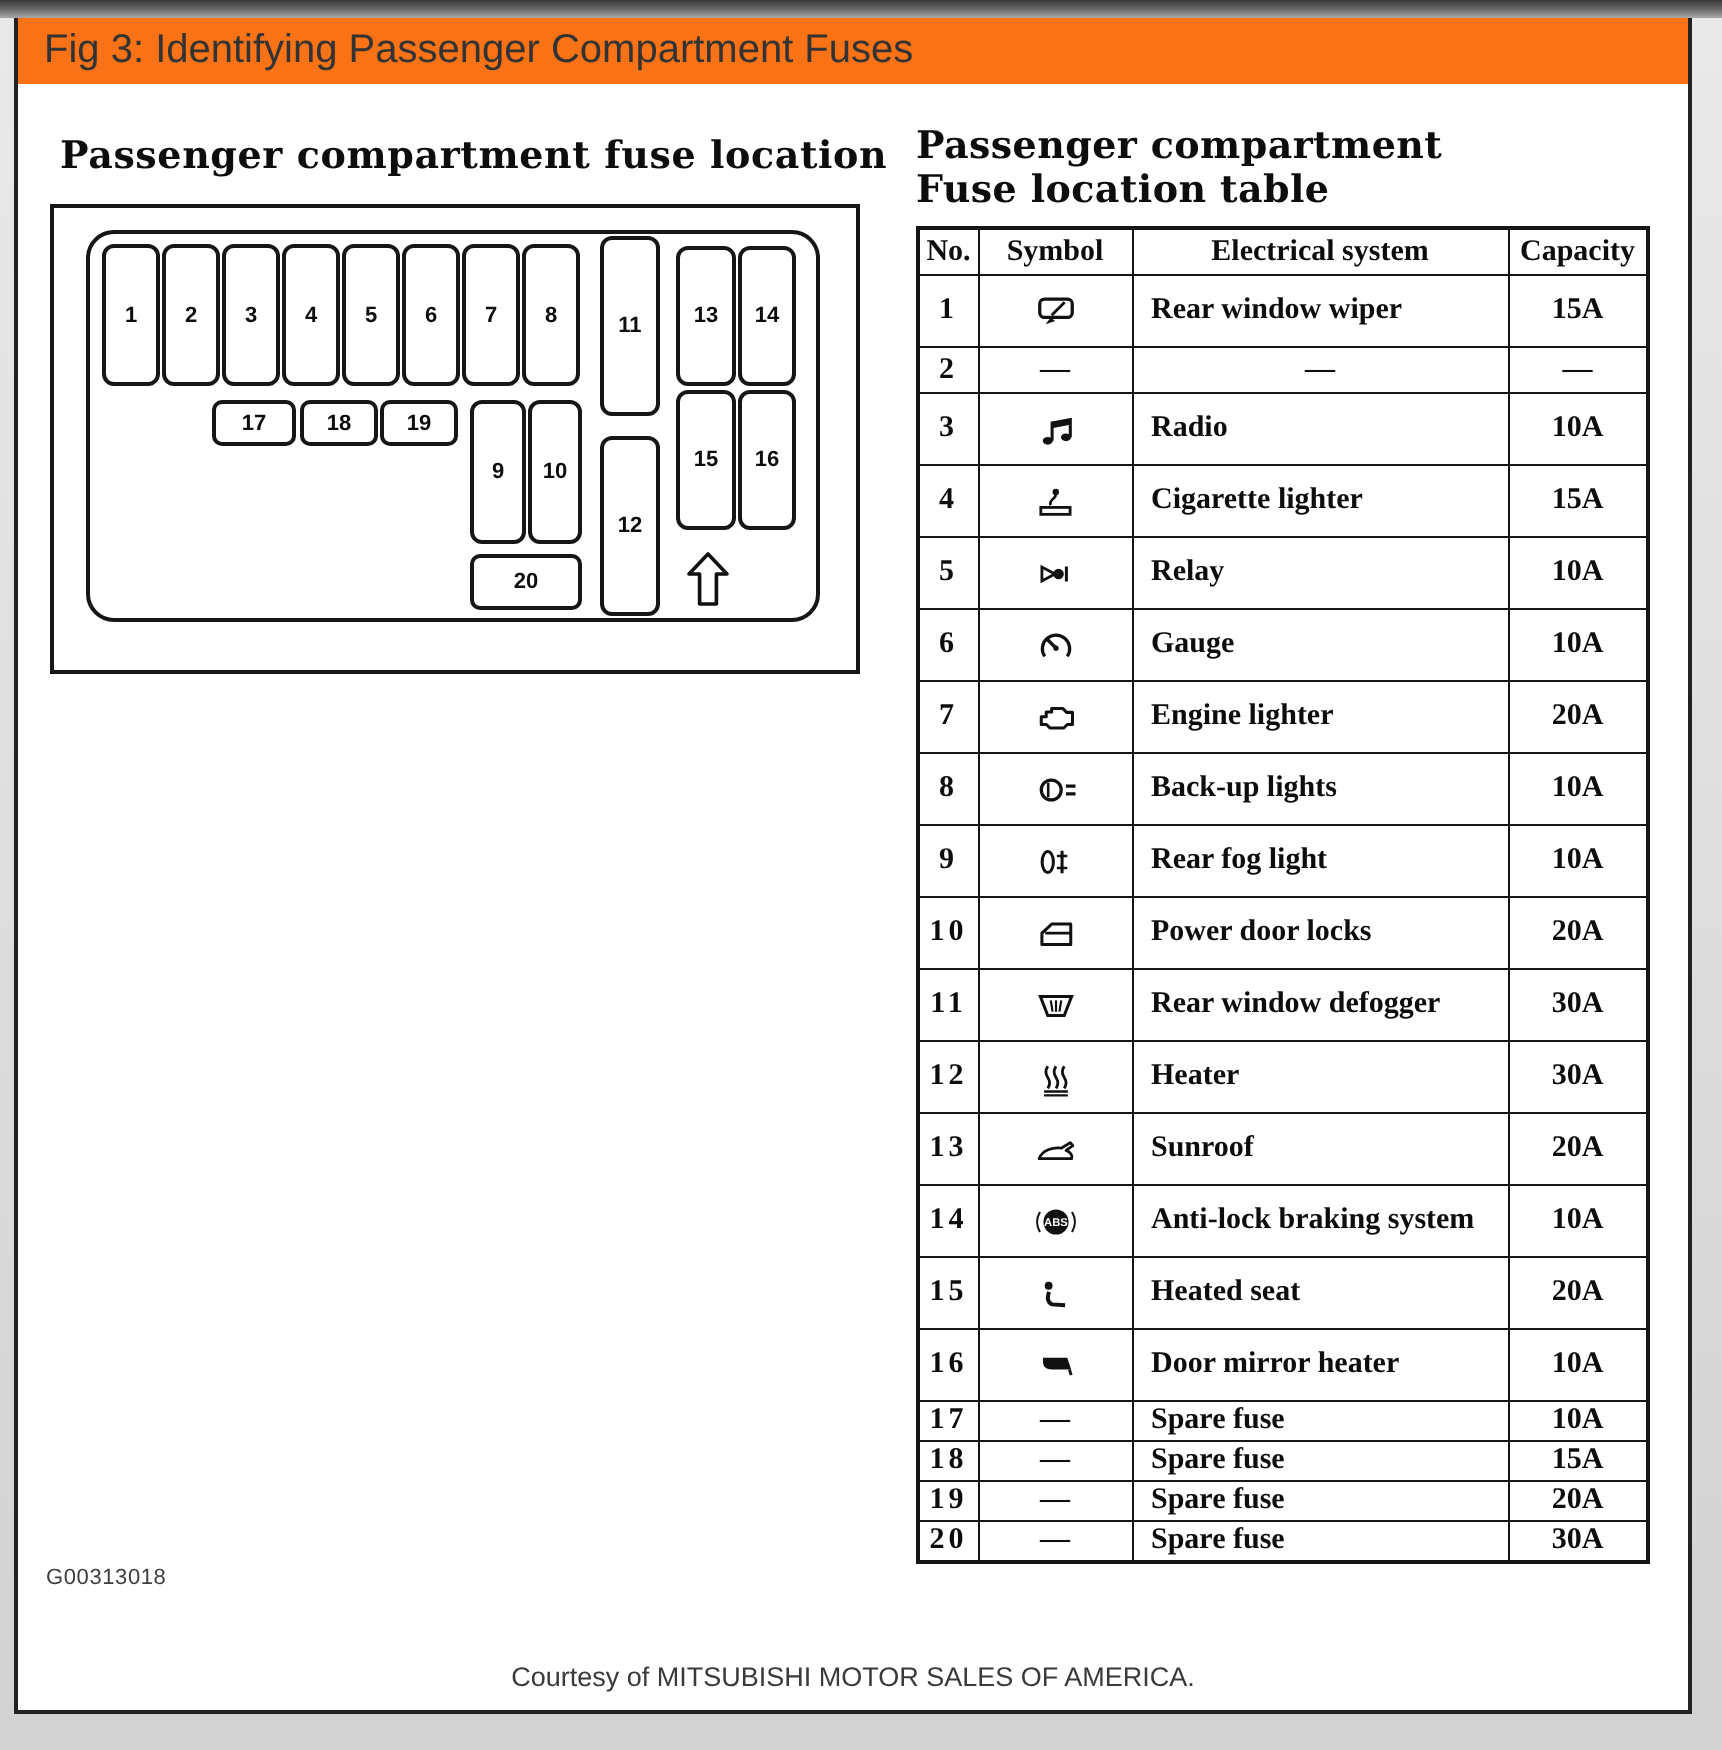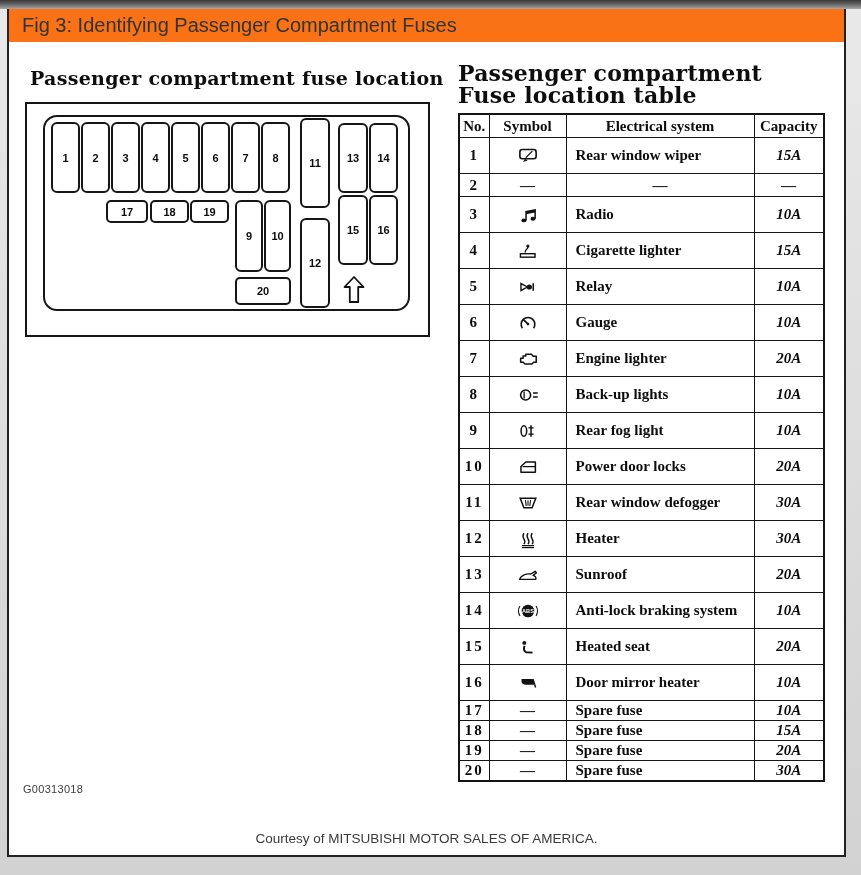--- a/index.html
+++ b/index.html
@@ -9,21 +9,21 @@
     font-family:"Liberation Sans",sans-serif;color:#111;
   }
   .top-strip{position:absolute;left:0;top:0;width:861px;height:9px;
     background:linear-gradient(180deg,#383838 0%,#6d6d6d 55%,#a8a8a8 100%);}
   .panel{position:absolute;left:7px;top:9px;width:839px;height:848px;
     background:#fff;border:2px solid #222;border-top:none;box-sizing:border-box;}
   .titlebar{height:33px;background:#f97316;display:flex;align-items:center;
     padding-left:13px;font-size:20px;color:#333;}
   .serif-head{font-family:"DejaVu Serif","Liberation Serif",serif;font-weight:700;color:#0d0d0d;}
   .left-heading{position:absolute;left:21px;top:58px;font-size:19px;letter-spacing:.3px;}
-  .right-heading{position:absolute;left:449px;top:53px;font-size:22px;line-height:22px;letter-spacing:.2px;}
+  .right-heading{position:absolute;left:449px;top:53px;font-size:19px;line-height:22px;letter-spacing:.2px;}
   
   .diagram-box{position:absolute;left:16px;top:93px;width:405px;height:235px;
     border:2px solid #161616;box-sizing:border-box;}
   .inner-box{position:absolute;left:16px;top:11px;width:367px;height:196px;
     border:2px solid #161616;border-radius:14px;box-sizing:border-box;}
   .fuse{position:absolute;border:2px solid #161616;border-radius:6px;background:#fff;
     box-sizing:border-box;display:flex;align-items:center;justify-content:center;
     font-weight:700;font-size:11px;color:#0d0d0d;}
   .f1{left:24px;top:18px;width:29px;height:71px}.f2{left:54px;top:18px;width:29px;height:71px}
   .f3{left:84px;top:18px;width:29px;height:71px}.f4{left:114px;top:18px;width:29px;height:71px}
@@ -46,21 +46,21 @@
   .fusetable th,.fusetable td{border:1px solid #151515;padding:0;
     font-family:"Liberation Serif",serif;font-weight:700;font-size:15px;color:#0d0d0d;}
   .fusetable th{height:22px;font-size:15px;}
   tr.std td{height:35px}
   tr.short td{height:22px}
   tr.tiny td{height:19px}
   .cell-no{text-align:center;letter-spacing:2px;}
   .cell-sym{text-align:center;}
   .cell-sys{text-align:left;padding-left:9px !important;}
   .cell-sys.c{text-align:center;padding-left:0 !important;}
-  .cell-cap{text-align:center;font-style:italic;}
+  .cell-cap{text-align:center;}
   .sym{width:26px;height:20px;vertical-align:middle;}
   .courtesy{position:absolute;left:0;right:0;top:822px;text-align:center;
     font-size:13.5px;color:#3a3a3a;}
   .defs-hidden{position:absolute;width:0;height:0;overflow:hidden;}
 </style>
 </head>
 <body>
 
 <svg class="defs-hidden" aria-hidden="true">
   <defs>

